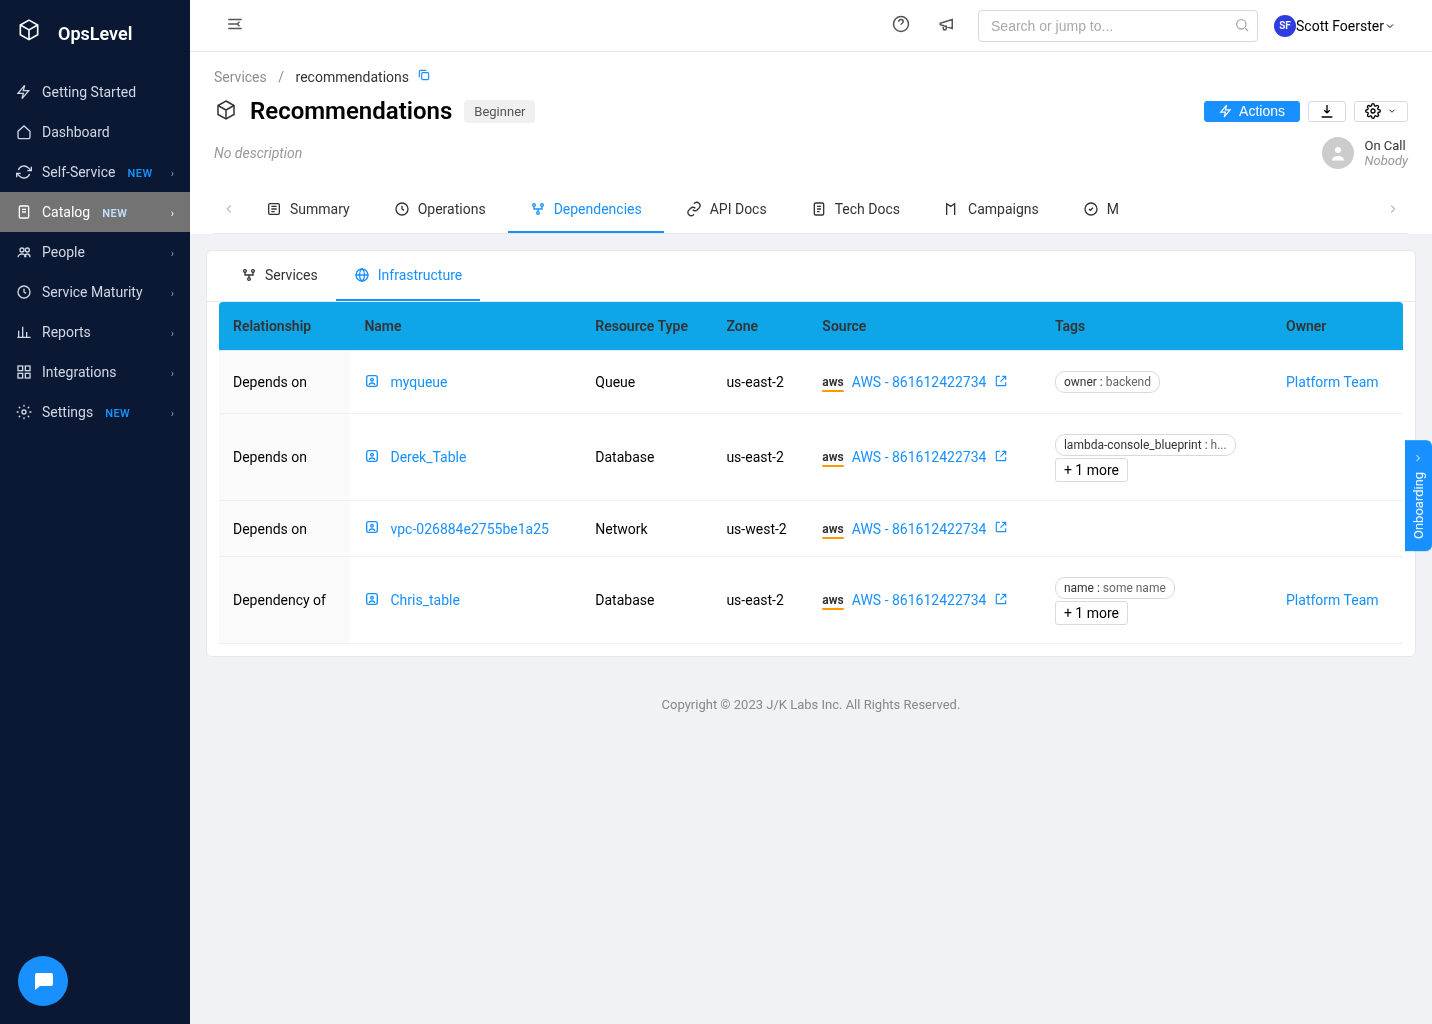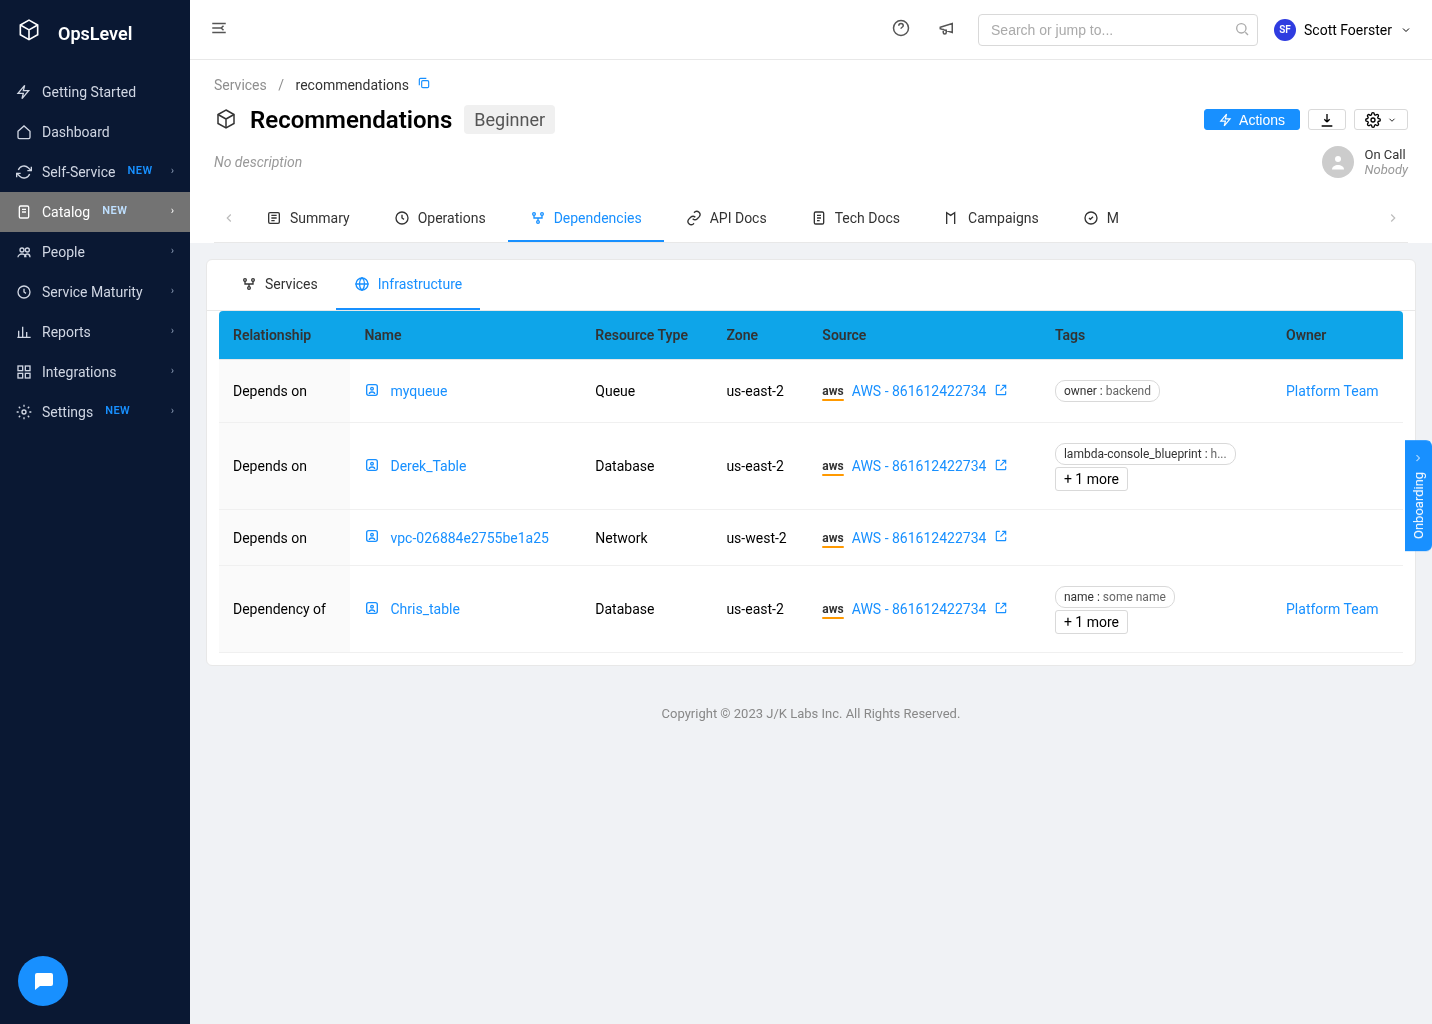--- a/index.html
+++ b/index.html
@@ -4,56 +4,56 @@
 <style>
 * { box-sizing: border-box; margin: 0; padding: 0; }
 body { font-family: -apple-system, BlinkMacSystemFont, "Segoe UI", Roboto, sans-serif; font-size: 14px; color: #000; background: #fff; }
 .app { display: flex; height: 1024px; width: 1432px; }
 
 
 .sidebar { width: 190px; background: #0a1833; color: #fff; flex-shrink: 0; display: flex; flex-direction: column; position: relative; }
 .logo { display: flex; align-items: flex-end; gap: 16px; padding: 18px 16px; font-weight: 600; font-size: 18px; }
 .logo svg { flex-shrink: 0; }
 .side-items { margin-top: 10px; }
-.side-item { display: flex; align-items: flex-start; gap: 10px; padding: 12px 16px; color: #d0d6e3; cursor: pointer; font-size: 14px; position: relative; }
+.side-item { display: flex; align-items: flex-end; gap: 10px; padding: 12px 16px; color: #d0d6e3; cursor: pointer; font-size: 14px; position: relative; }
 .side-item.active { background: #737373; color: #fff; }
 .side-item .chev { margin-left: auto; font-size: 11px; color: #8b9bb5; }
 .side-item.active .chev { color: #fff; }
 .badge-new { background: transparent; color: #1890ff; font-size: 11px; font-weight: 600; margin-left: 2px; letter-spacing: 0.5px; }
 .side-item.active .badge-new { color: #bfe0ff; }
 .icon { width: 16px; height: 16px; display: inline-flex; align-items: center; justify-content: center; }
 .icon svg { width: 16px; height: 16px; }
 
 
 .chat-bubble { position: absolute; bottom: 18px; left: 18px; width: 50px; height: 50px; border-radius: 25px; background: #1890ff; display: flex; align-items: center; justify-content: center; cursor: pointer; }
 
 
 .main { flex: 1; display: flex; flex-direction: column; overflow: hidden; }
-.topbar { height: 60px; border-bottom: 1px solid #e8e8e8; display: flex; align-items: center; padding: 0 20px; gap: 16px; }
+.topbar { height: 52px; border-bottom: 1px solid #e8e8e8; display: flex; align-items: center; padding: 0 36px; gap: 16px; }
 .topbar .collapse-btn { cursor: pointer; color: #555; }
 .topbar-spacer { flex: 1; }
 .topbar .iconbtn { cursor: pointer; color: #555; padding: 6px; }
 .search { position: relative; }
 .search input { width: 280px; height: 32px; border: 1px solid #d9d9d9; border-radius: 4px; padding: 0 32px 0 12px; font-size: 14px; }
 .search input::placeholder { color: #aaa; }
 .search .s-icon { position: absolute; right: 8px; top: 7px; color: #aaa; }
 .avatar { width: 22px; height: 22px; border-radius: 11px; background: #2f3ce0; color: #fff; display: inline-flex; align-items: center; justify-content: center; font-size: 10px; font-weight: 600; }
-.user { display: flex; align-items: center; gap: 8px; cursor: pointer; }
+.user { display: flex; align-items: center; gap: 0; cursor: pointer; }
 
 
 .content { flex: 1; background: #f0f2f5; overflow: auto; position: relative; }
 .page-head { background: #fff; padding: 16px 24px 0 24px; }
 .breadcrumb { color: #8f8f8f; font-size: 14px; margin-bottom: 12px; }
 .breadcrumb a { color: #8f8f8f; text-decoration: none; }
 .breadcrumb .sep { margin: 0 8px; }
 .breadcrumb .current { color: #333; }
 .breadcrumb .copy-icon { color: #1890ff; margin-left: 4px; }
 .title-row { display: flex; align-items: center; gap: 12px; }
 .title-row h1 { font-size: 24px; font-weight: 600; }
-.tier-badge { background: #f0f0f0; color: #555; padding: 4px 10px; border-radius: 4px; font-size: 18px; }
+.tier-badge { background: #f0f0f0; color: #555; padding: 4px 10px; border-radius: 4px; font-size: 13px; }
 .title-actions { margin-left: auto; display: flex; gap: 8px; }
 .btn { height: 21px; padding: 0 14px; border-radius: 3px; border: 1px solid #d9d9d9; background: #fff; display: inline-flex; align-items: center; gap: 6px; cursor: pointer; font-size: 14px; }
 .btn.primary { background: #1890ff; color: #fff; border-color: #1890ff; }
 .btn.iconbtn { padding: 0 10px; }
 .desc-row { display: flex; align-items: center; margin: 12px 0 18px 0; }
 .desc { color: #999; font-style: italic; }
 .oncall { margin-left: auto; display: flex; align-items: center; gap: 10px; }
 .oncall .avatar-lg { width: 32px; height: 32px; border-radius: 16px; background: #ccc; display: flex; align-items: center; justify-content: center; }
 .oncall .txt .lbl { font-size: 13px; color: #333; }
 .oncall .txt .val { font-size: 13px; color: #999; font-style: italic; text-align: right; }

